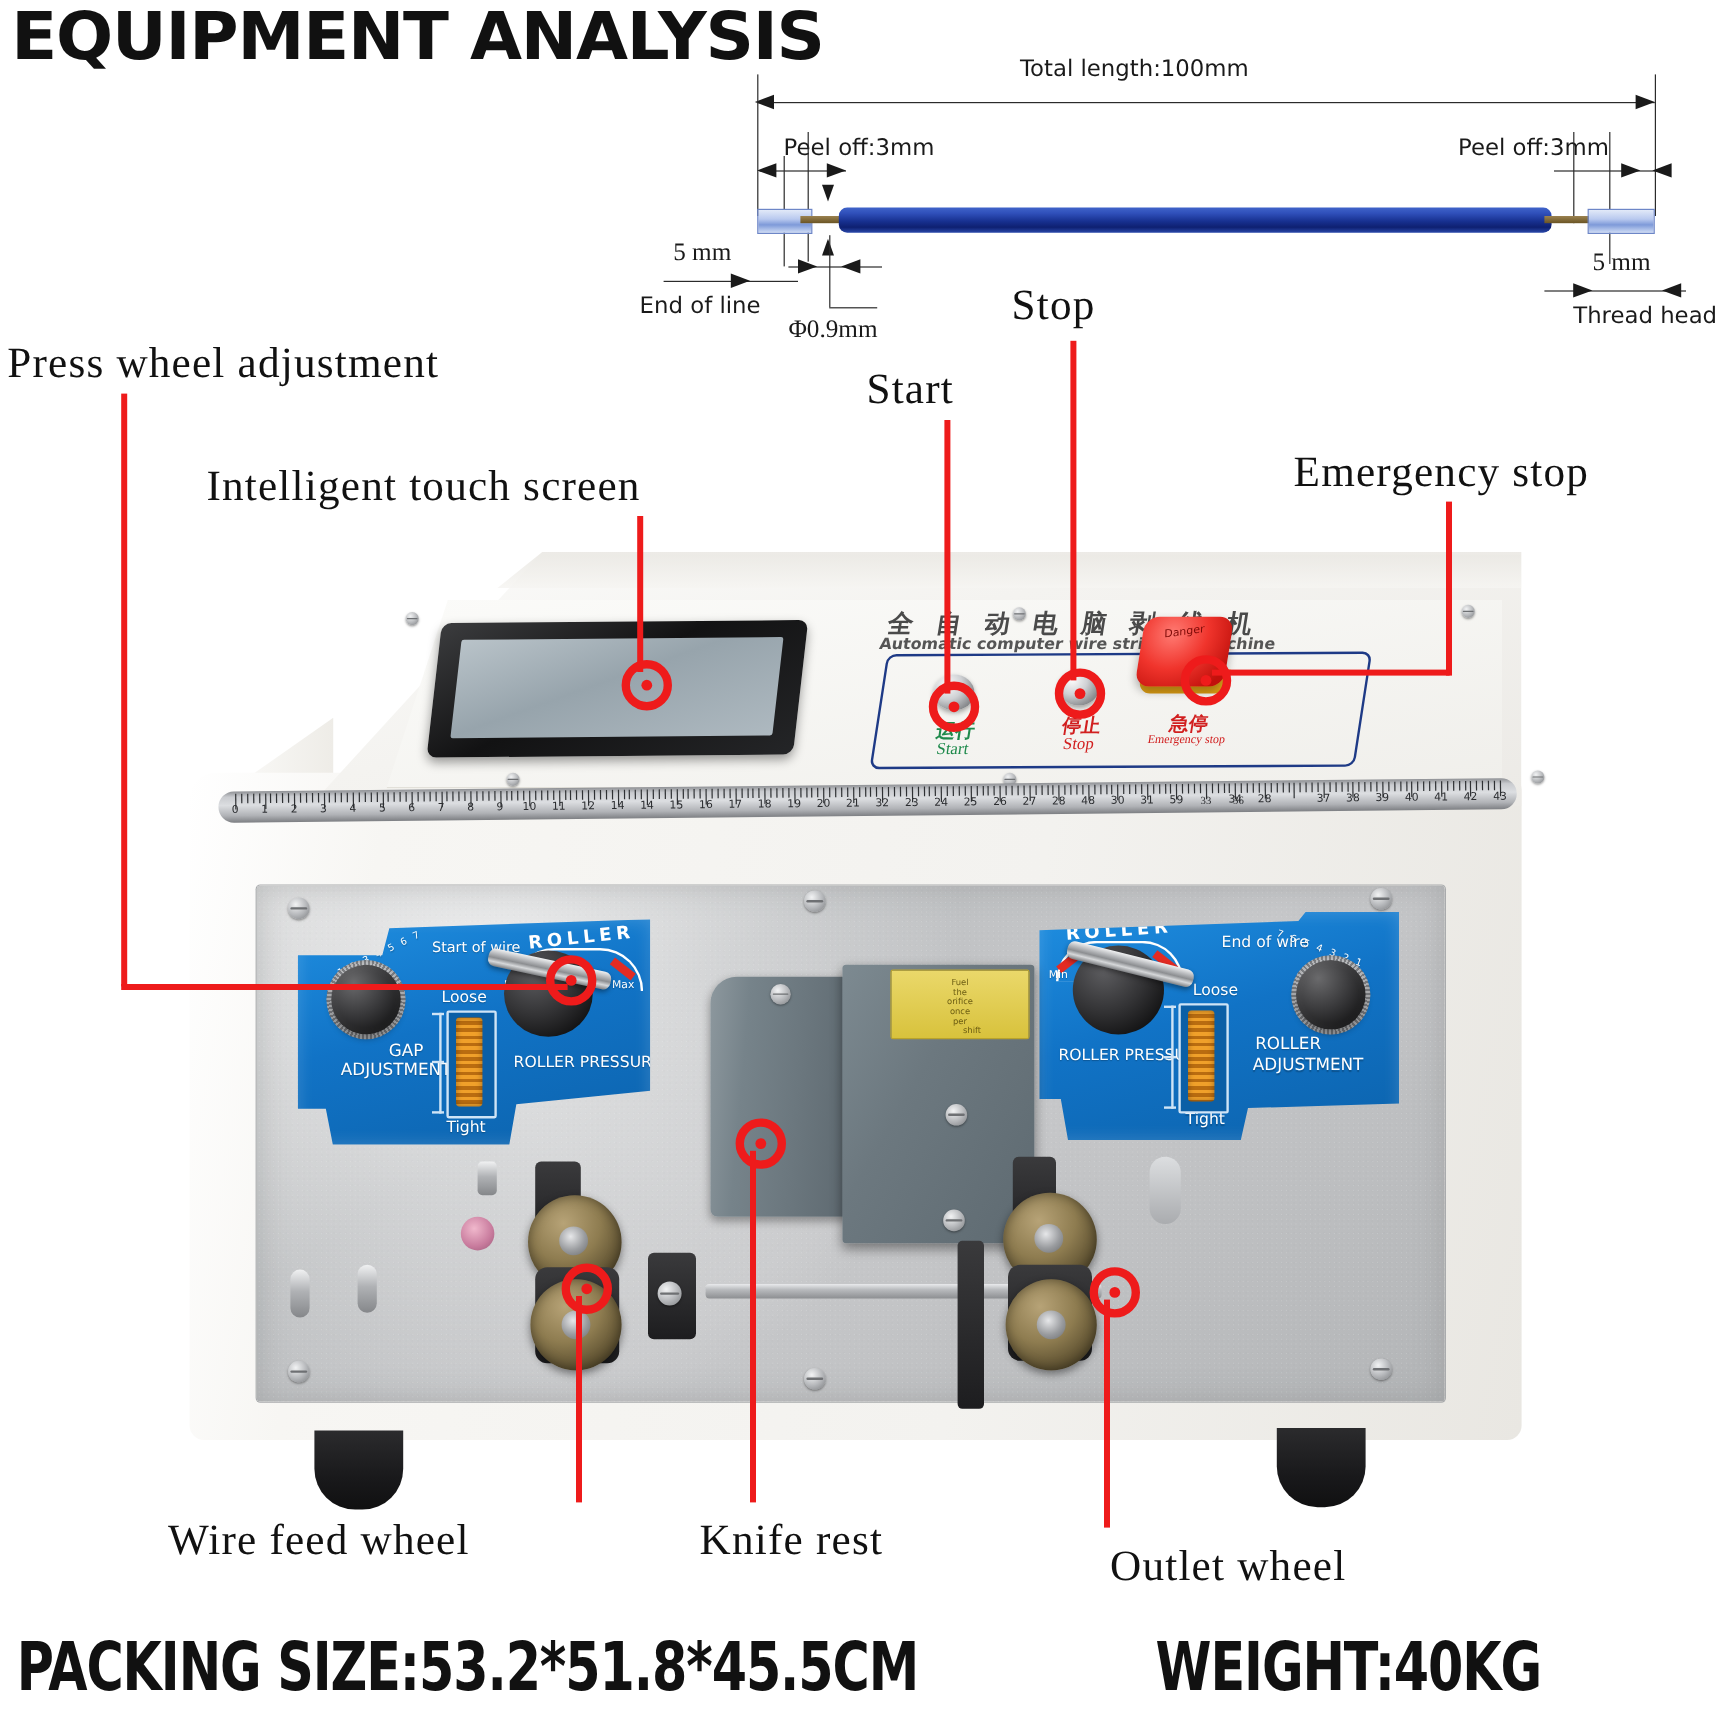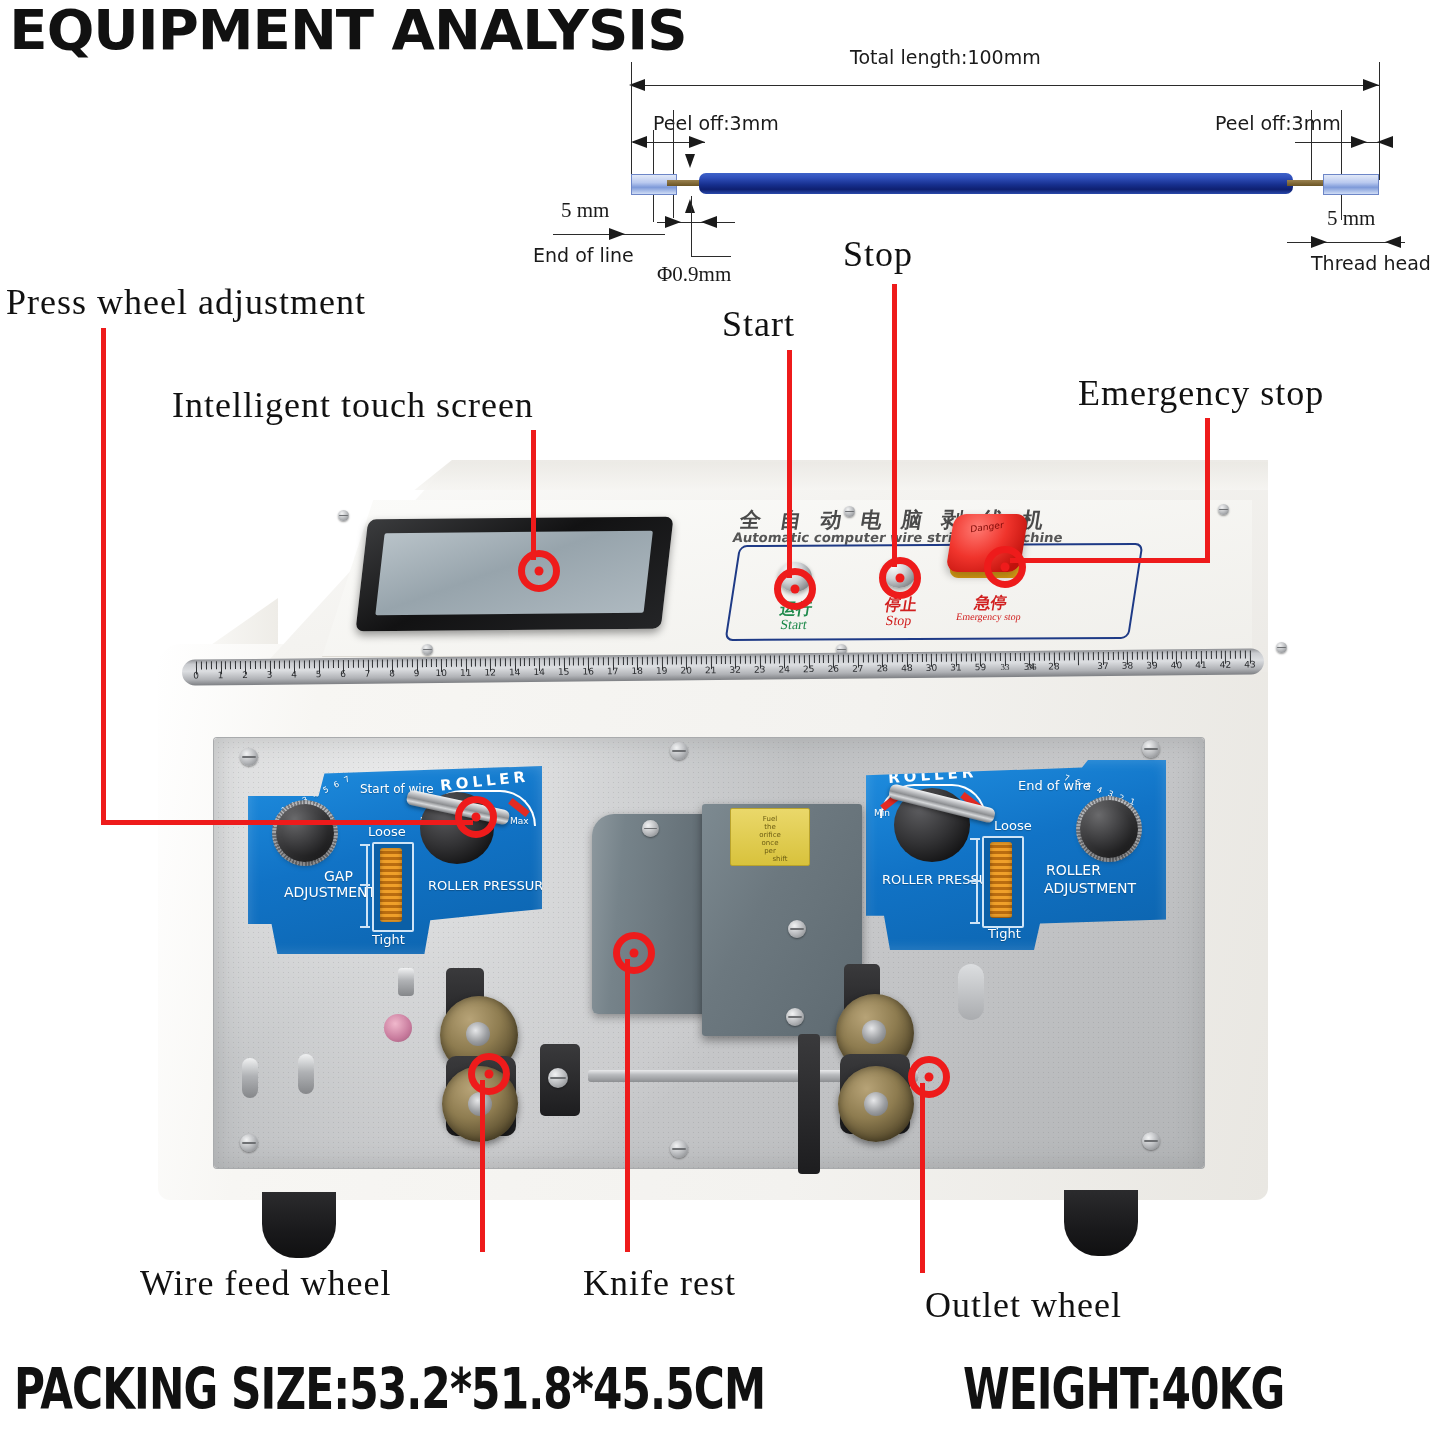--- a/index.html
+++ b/index.html
@@ -596,21 +596,21 @@
     <div class="thin h" style="left:104px;top:162px;width:10px;background:#cfe4f6;height:2px;"></div>
     <div class="dtxt" style="left:196px;top:26px;font-size:8px;letter-spacing:2px;transform:rotate(20deg);">7 6 5 4 3 2 1</div>
   </div>
   <div class="knobRound" style="left:744px;top:340px;width:76px;height:74px;"></div>
   <div class="lever" style="left:738px;top:348px;width:108px;height:15px;transform:rotate(14deg);"></div>
   <div class="knobRing" style="left:926px;top:348px;width:66px;height:66px;"></div>
   <div class="knobBig" style="left:930px;top:352px;width:58px;height:58px;"></div>
 
   <div class="blockA" style="left:442px;top:366px;width:118px;height:200px;border-radius:22px 6px 6px 6px;"></div>
   <div class="blockB" style="left:552px;top:356px;width:160px;height:232px;"></div>
-  <div class="ylabel" style="left:580px;top:360px;width:78px;height:56px;">
+  <div class="ylabel" style="left:592px;top:360px;width:78px;height:56px;padding-left:36px;">
 
   <span style="top: 6px;">Fuel</span>
       <span style="top: 14px;">the</span>
       <span style="top: 22px;">orifice</span>
       <span style="top: 30px;">once</span>
       <span style="top: 38px;">per</span>
       <span style="top: 46px; margin-left: 20px;">shift</span>
     </div>
   <div class="screw" style="left:638px;top:472px;width:18px;height:18px;"></div>
   <div class="screw" style="left:636px;top:560px;width:18px;height:18px;"></div>

